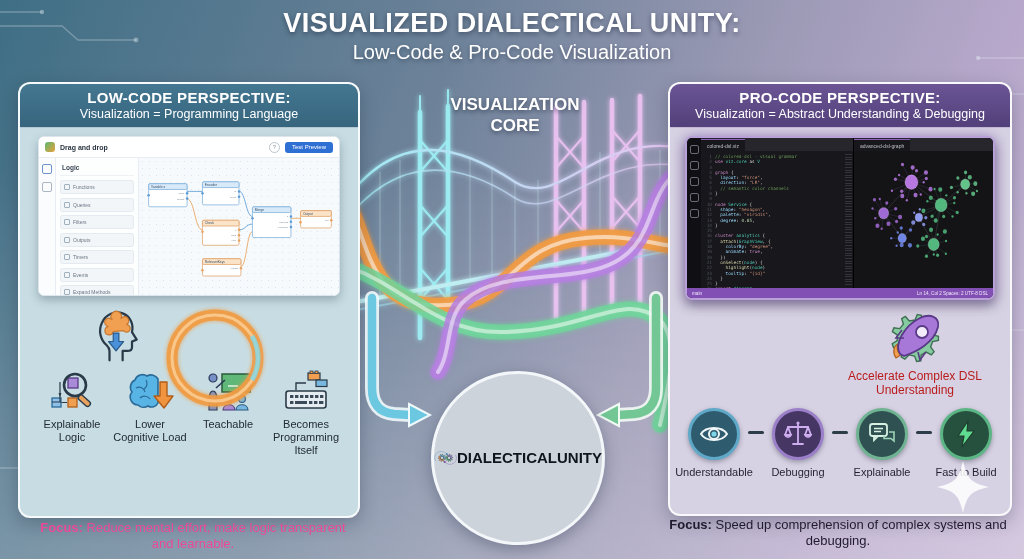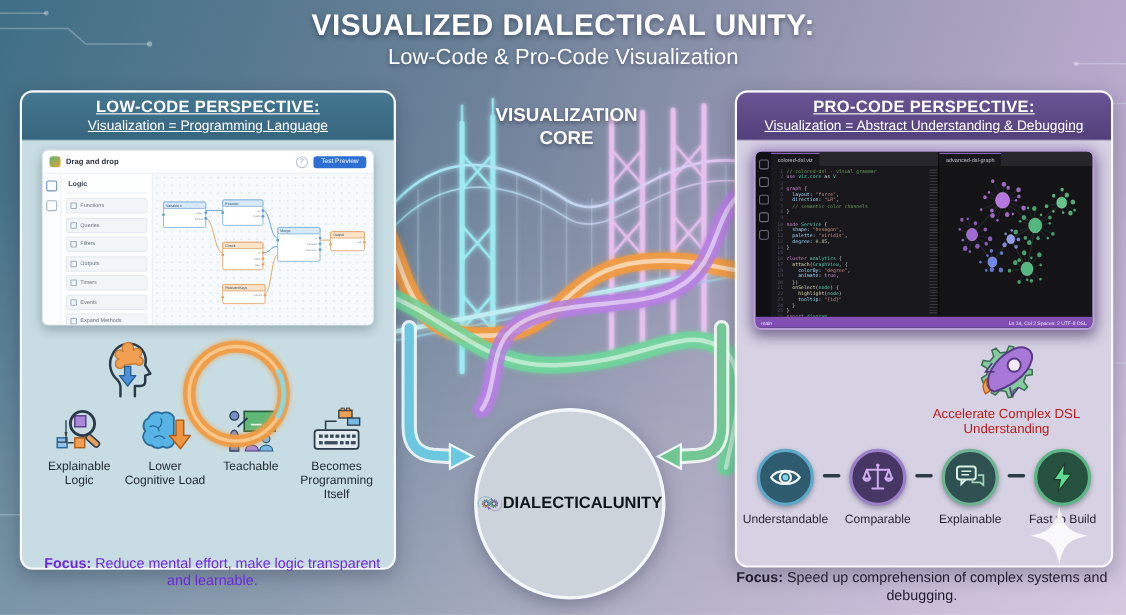--- a/index.html
+++ b/index.html
@@ -16,21 +16,21 @@
   
   .title-wrap{position:absolute;left:0;top:8px;width:100%;text-align:center;z-index:2;color:#fff;}
   .title-l1{font-size:27px;font-weight:bold;letter-spacing:.5px;text-shadow:0 2px 5px rgba(10,20,40,.45);}
   .title-l2{font-size:20px;margin-top:2px;text-shadow:0 2px 4px rgba(10,20,40,.4);}
 
   
   .panel{position:absolute;border:2px solid rgba(255,255,255,.85);border-radius:12px;
          overflow:hidden;z-index:2;box-shadow:0 6px 18px rgba(20,30,50,.28);}
   .left-panel{left:18px;top:82px;width:338px;height:432px;background:#c8dde3;}
   .right-panel{left:668px;top:82px;width:340px;height:430px;background:#d7d2e3;}
-  .panel-header{text-align:center;color:#fff;padding:5px 4px 6px;text-decoration:underline;}
+  .panel-header{text-align:center;color:#fff;padding:5px 4px 6px;}
   .left-panel .panel-header{background:linear-gradient(#447791,#37657e);border-bottom:1px solid rgba(255,255,255,.6);}
   .right-panel .panel-header{background:linear-gradient(#6b5595,#52407a);border-bottom:1px solid rgba(255,255,255,.6);}
   .ph-line1{font-size:15px;font-weight:bold;letter-spacing:.3px;}
   .ph-line2{font-size:12.5px;margin-top:1px;}
 
   
   .editor-card{width:300px;height:158px;margin:8px auto 0;background:#fff;border-radius:6px;
                box-shadow:0 4px 10px rgba(30,50,70,.3);overflow:hidden;border:1px solid #dde6ec;}
   .ed-topbar{height:20px;display:flex;align-items:center;gap:5px;padding:0 6px;border-bottom:1px solid #e7edf2;background:#fff;}
   .ed-logo{width:10px;height:10px;border-radius:3px;background:linear-gradient(135deg,#5cb870,#e8a03a);}
@@ -85,21 +85,21 @@
   
   .circles-row{display:flex;justify-content:center;align-items:flex-start;margin-top:10px;}
   .circle-item{display:flex;flex-direction:column;align-items:center;width:80px;}
   .big-circle{width:46px;height:46px;border-radius:50%;display:flex;align-items:center;justify-content:center;
               border:3px solid;box-shadow:0 2px 5px rgba(20,25,45,.35);}
   .connector{width:16px;height:3px;background:#2c3d49;border-radius:2px;margin-top:23px;flex:none;margin-left:-6px;margin-right:-6px;z-index:1;}
   .c-caption{font-size:11px;color:#241f31;margin-top:6px;text-align:left;}
 
   
   .focus{position:absolute;z-index:2;text-align:center;font-size:13px;line-height:1.25;}
-  .left-focus{left:28px;top:504px;width:330px;color:#6d28d9;}
+  .left-focus{left:28px;top:520px;width:330px;color:#ec4899;}
   .right-focus{left:656px;top:517px;width:364px;color:#201a2d;}
   .focus b{font-weight:bold;}
 
   
   .core-label{position:absolute;left:402px;top:94px;width:226px;text-align:center;z-index:2;color:#fff;
               font-weight:bold;font-size:17px;line-height:1.25;text-shadow:0 2px 4px rgba(10,20,40,.5);}
   .unity{position:absolute;left:431px;top:371px;width:168px;height:168px;border-radius:50%;z-index:4;
          background:#ccd3db;border:3px solid #f3f7f9;box-shadow:0 5px 16px rgba(35,45,70,.35);
          display:flex;flex-direction:row;align-items:center;}
   .unity-text{font-size:15px;font-weight:bold;color:#0e151c;line-height:1.15;text-align:center;}
@@ -627,21 +627,21 @@
             <g stroke="#cfaef0" stroke-width="1.8" fill="none" stroke-linecap="round">
               <line x1="16" y1="5" x2="16" y2="25"></line>
                 <line x1="6" y1="9" x2="26" y2="9"></line>
               <line x1="11" y1="26" x2="21" y2="26"></line>
               <path d="M6,9 L3,17 M6,9 L9,17 M3,17 a3.2,3.2 0 0 0 6,0 Z"></path>
               <path d="M26,9 L23,17 M26,9 L29,17 M23,17 a3.2,3.2 0 0 0 6,0 Z"></path>
             </g>
             <circle cx="16" cy="5" r="1.6" fill="#cfaef0"></circle>
           </svg>
         </div>
-        <div class="c-caption">Comparable</div>
+        <div class="c-caption">Debugging</div>
       </div>
       <span class="connector"></span>
       <div class="circle-item">
         <div class="big-circle" style="border-color:#6fb392;background:#2f5152;">
           <svg width="32" height="32" viewBox="0 0 32 32">
             <rect x="4" y="6" width="17" height="12" rx="2.5" fill="none" stroke="#d8f0e4" stroke-width="1.8"></rect>
             <path d="M8,18 L8,22 L12,18" fill="none" stroke="#d8f0e4" stroke-width="1.8"></path>
             <line x1="8" y1="10.5" x2="17" y2="10.5" stroke="#d8f0e4" stroke-width="1.4"></line>
             <line x1="8" y1="13.5" x2="15" y2="13.5" stroke="#d8f0e4" stroke-width="1.4"></line>
             <path d="M23,14 h5 v9 l-3,-2.5 h-7 v-3" fill="none" stroke="#9fd4b8" stroke-width="1.6"></path>

